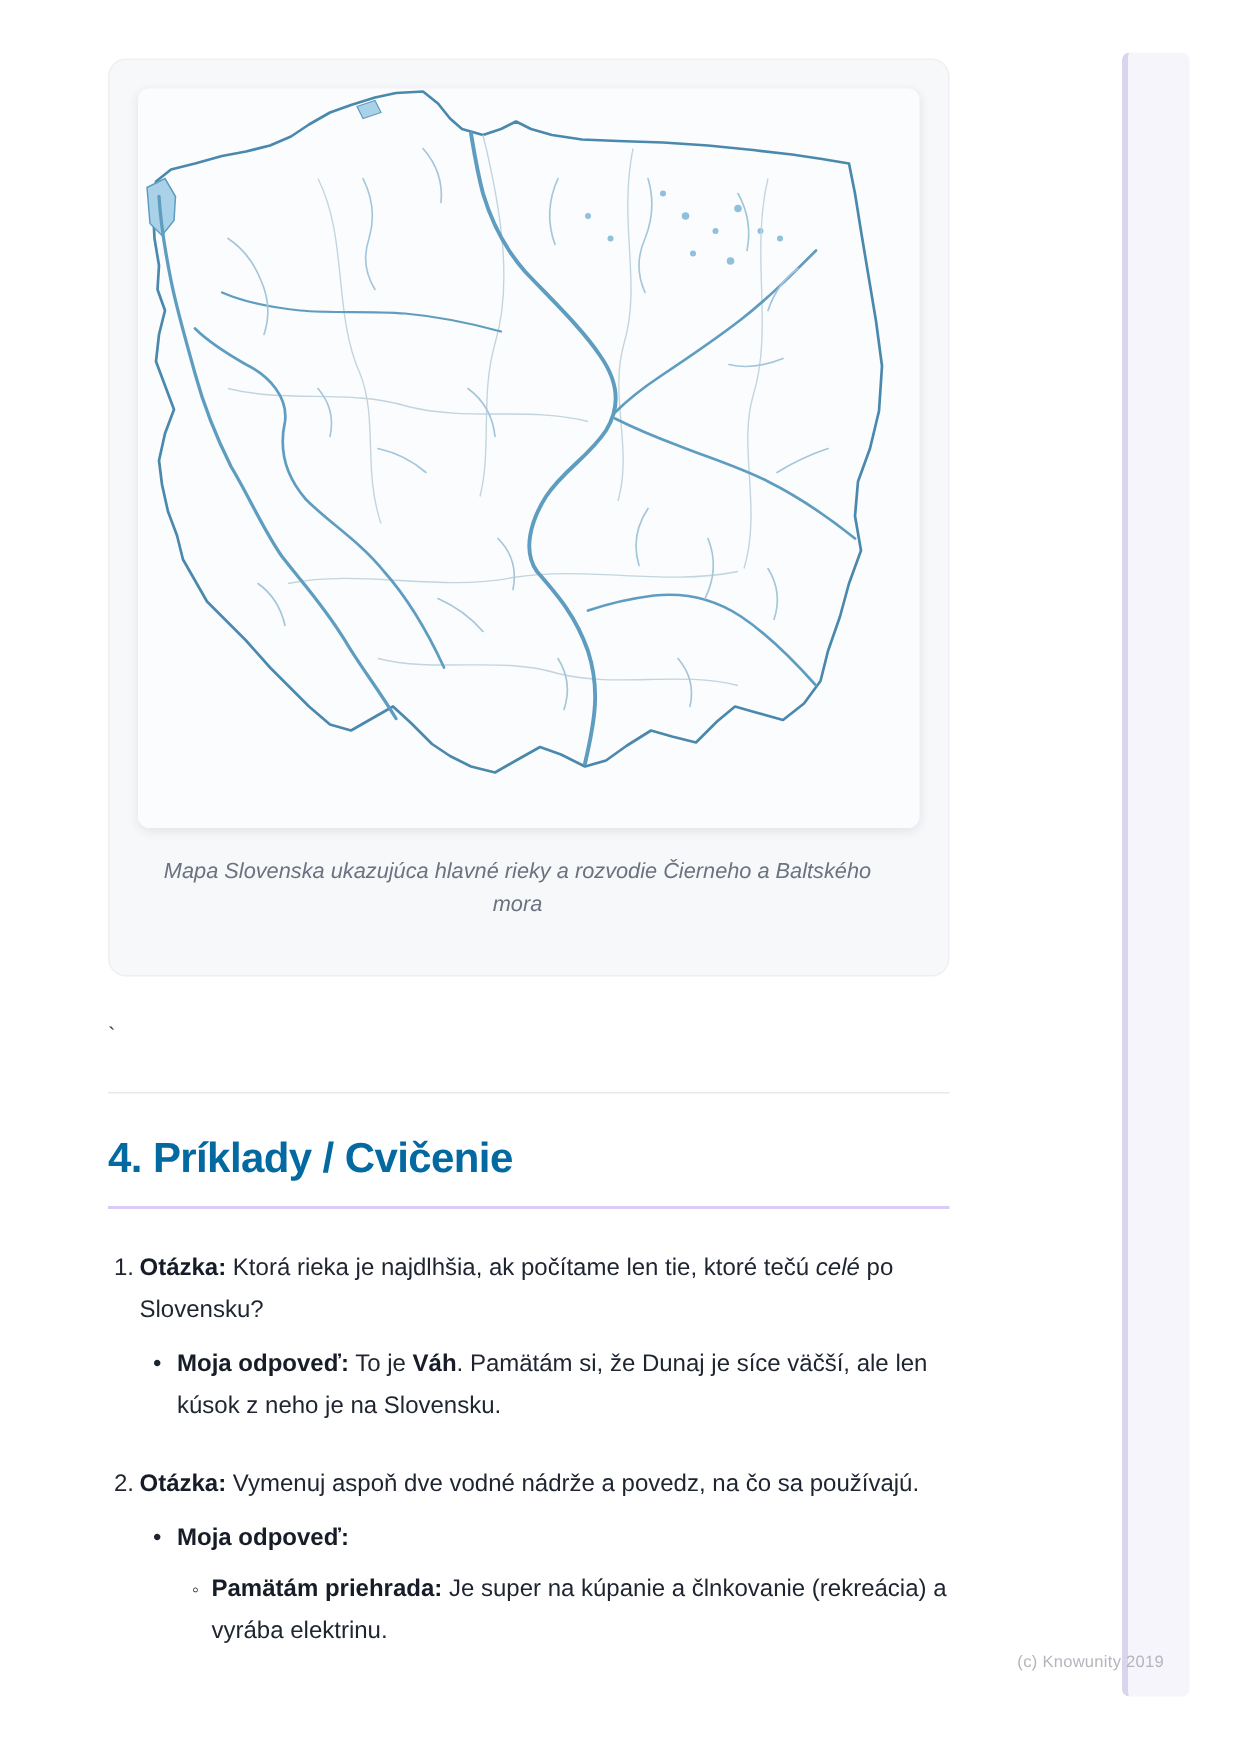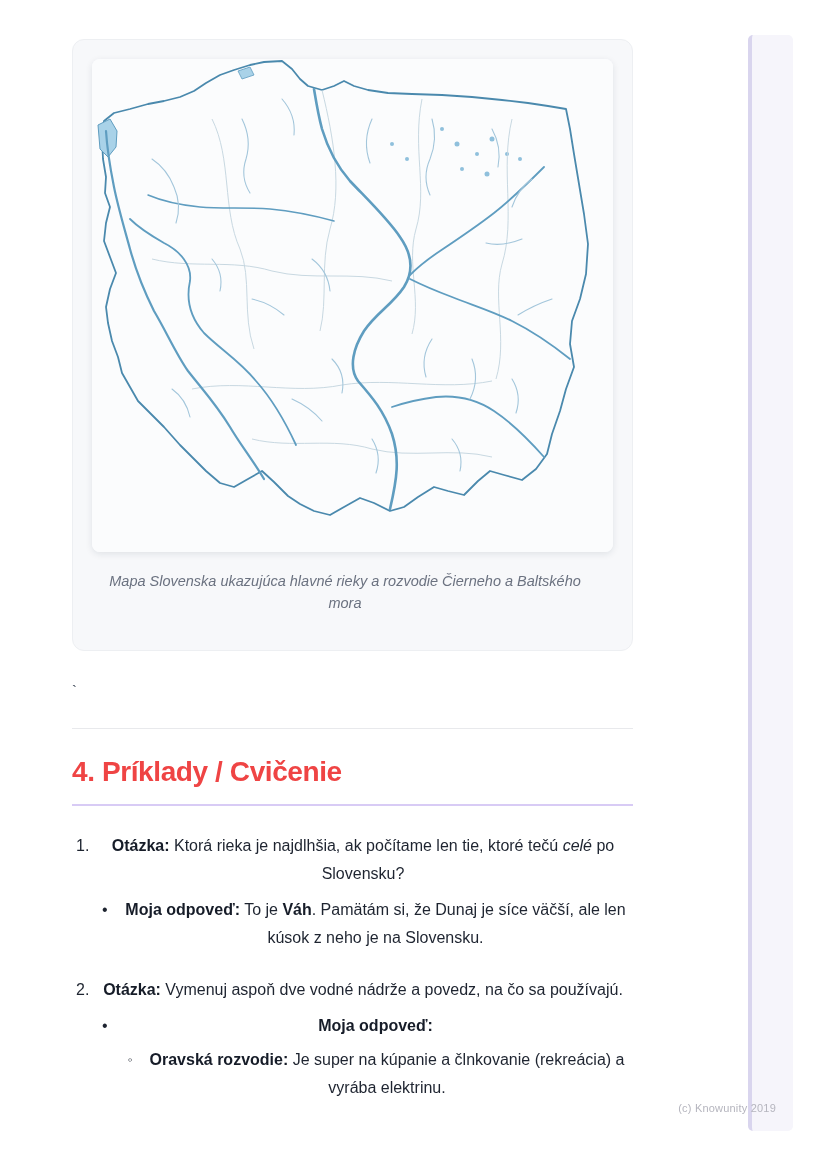--- a/index.html
+++ b/index.html
@@ -63,36 +63,36 @@
     margin-top: 27px;
   }
 
   
   .heading {
     margin-top: 25px;
     font-size: 28px;
     font-weight: bold;
     letter-spacing: -0.4px;
     line-height: 36px;
-    color: #ef4444;
+    color: #0369a1;
     padding-bottom: 14px;
     border-bottom: 2px solid #d8cbf5;
   }
   .intro {
     margin-top: 22px;
     font-size: 16px;
     line-height: 28px;
   }
 
   
   .qa-list { margin-top: 26px; font-size: 16px; line-height: 28px; }
   .qa-item + .qa-item { margin-top: 24px; }
   .row { display: flex; align-items: flex-start; }
   .row .marker { flex: 0 0 auto; }
-  .row .text { flex: 1 1 auto; text-align: center; }
+  .row .text { flex: 1 1 auto; }
   .row.l1 { padding-left: 4px; }
   .row.l1 .marker { width: 17px; text-align: left; }
   .row.l2 { margin-left: 30px; margin-top: 8px; }
   .row.l2 .marker { width: 16px; font-size: 16px; }
   .row.l3 { margin-left: 56px; margin-top: 6px; }
   .row.l3 .marker { width: 13px; font-size: 13px; line-height: 28px; }
   strong { font-weight: bold; color: #161c28; }
   em { font-style: italic; }
 
   
@@ -217,21 +217,21 @@
         <div class="row l1">
           <span class="marker num">2.</span>
           <div class="text"><strong>Otázka:</strong> Vymenuj aspoň dve vodné nádrže a povedz, na čo sa používajú.</div>
         </div>
         <div class="row l2">
           <span class="marker bullet">•</span>
           <div class="text"><strong>Moja odpoveď:</strong></div>
         </div>
         <div class="row l3">
           <span class="marker circle">◦</span>
-          <div class="text"><strong>Oravská rozvodie:</strong> Je super na kúpanie a člnkovanie (rekreácia) a vyrába elektrinu.</div>
+          <div class="text"><strong>Pamätám priehrada:</strong> Je super na kúpanie a člnkovanie (rekreácia) a vyrába elektrinu.</div>
         </div>
       </div>
 
     </div>
   </div>
 
   <div class="side-strip"></div>
   <div class="watermark">(c) Knowunity 2019</div>
 </div>
 

